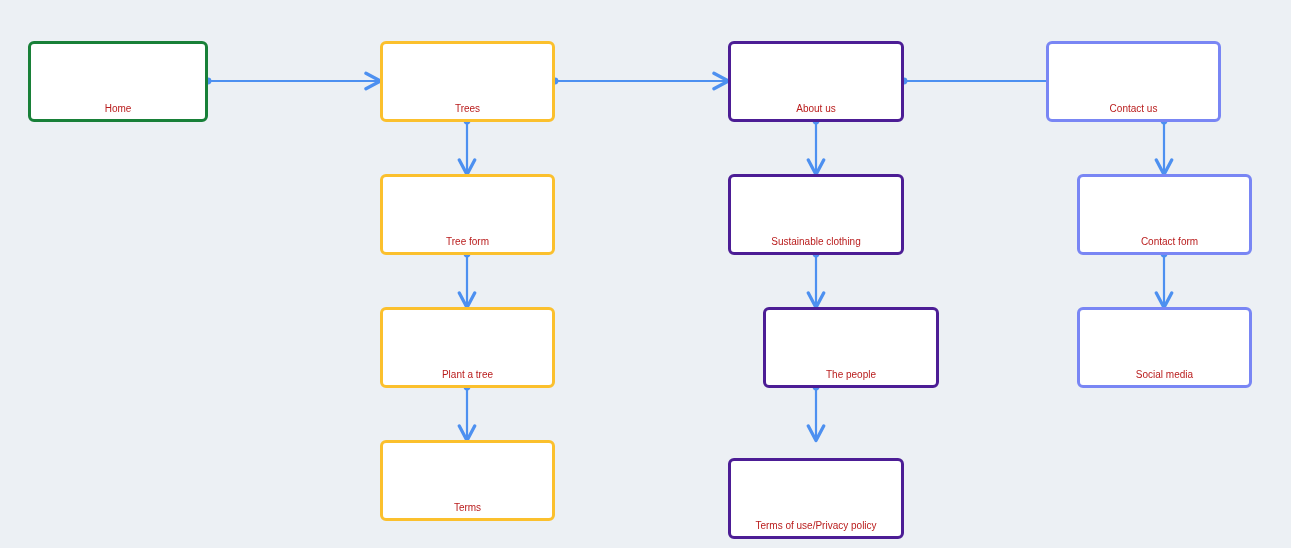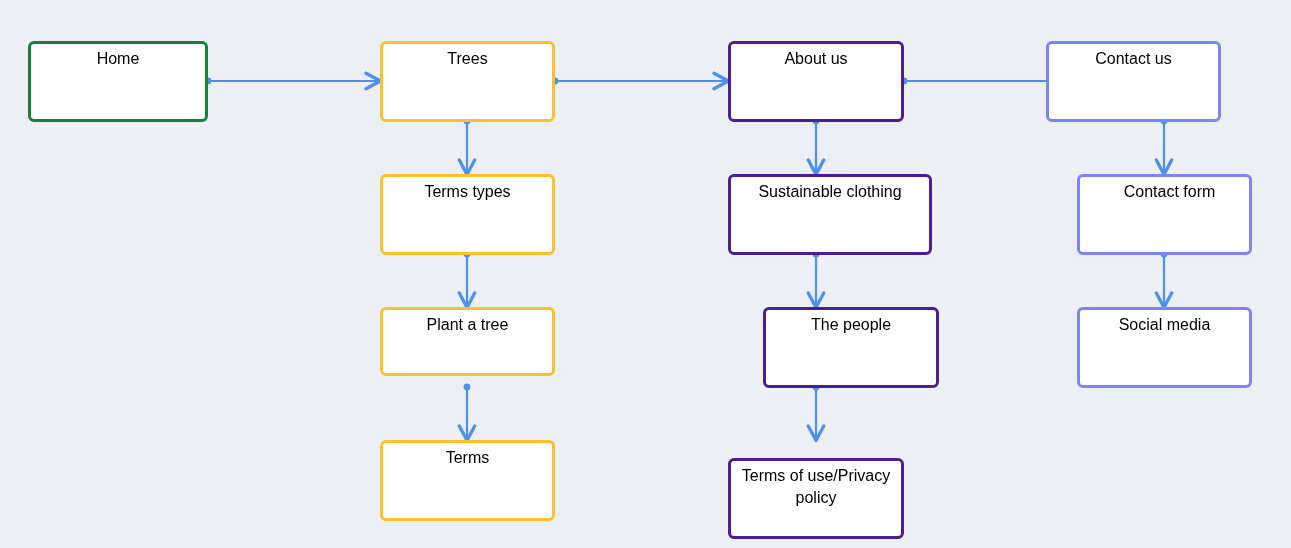--- a/index.html
+++ b/index.html
@@ -26,25 +26,25 @@
     width: 1291px;
     height: 548px;
     pointer-events: none;
   }
   .node {
     position: absolute;
     box-sizing: border-box;
     background: #ffffff;
     border-radius: 6px;
     display: flex;
-    align-items: flex-start;
+    align-items: flex-end;
     justify-content: center;
     text-align: center;
-    color: #000000;
-    font-size: 16px;
+    color: #b91c1c;
+    font-size: 10px;
     line-height: 1.35;
     padding: 4px 10px;
   }
   .node-label {
     display: block;
     width: 100%;
   }
   .n-green  { border: 3px solid #188038; }
   .n-yellow { border: 3px solid #fbc02d; }
   .n-red    { border: 3px solid #4c1d95; }
@@ -116,29 +116,29 @@
       <div class="node n-yellow" style="left: 380px; top: 41px; width: 175px; height: 81px;">
         <span class="node-label">Trees</span>
       </div>
       <div class="node n-red" style="left: 728px; top: 41px; width: 176px; height: 81px;">
         <span class="node-label">About us</span>
       </div>
       <div class="node n-blue" style="left: 1046px; top: 41px; width: 175px; height: 81px;">
         <span class="node-label">Contact us</span>
       </div>
       <div class="node n-yellow" style="left: 380px; top: 174px; width: 175px; height: 81px;">
-        <span class="node-label">Terms types</span>
+        <span class="node-label">Tree form</span>
       </div>
-      <div class="node n-red" style="left: 728px; top: 174px; width: 204px; height: 81px;">
+      <div class="node n-red" style="left: 728px; top: 174px; width: 176px; height: 81px;">
         <span class="node-label">Sustainable clothing</span>
       </div>
       <div class="node n-blue" style="left: 1077px; top: 174px; width: 175px; height: 81px; padding-left: 20px;">
         <span class="node-label">Contact form</span>
       </div>
-      <div class="node n-yellow" style="left: 380px; top: 307px; width: 175px; height: 69px;">
+      <div class="node n-yellow" style="left: 380px; top: 307px; width: 175px; height: 81px;">
         <span class="node-label">Plant a tree</span>
       </div>
       <div class="node n-red" style="left: 763px; top: 307px; width: 176px; height: 81px;">
         <span class="node-label">The people</span>
       </div>
       <div class="node n-blue" style="left: 1077px; top: 307px; width: 175px; height: 81px;">
         <span class="node-label">Social media</span>
       </div>
       <div class="node n-yellow" style="left: 380px; top: 440px; width: 175px; height: 81px;">
         <span class="node-label">Terms</span>

